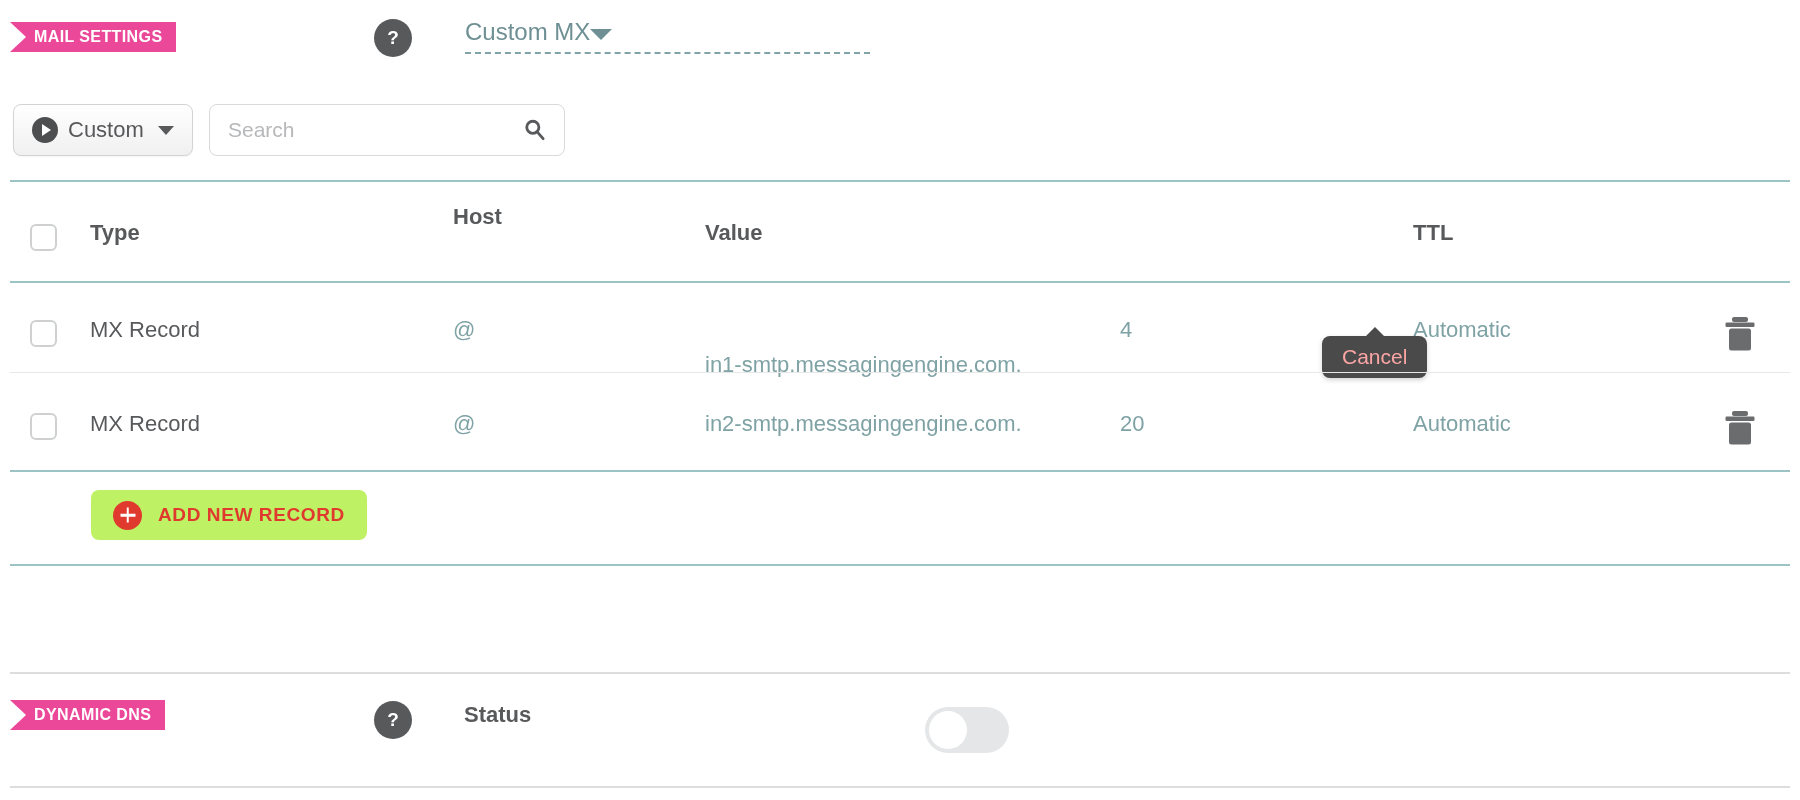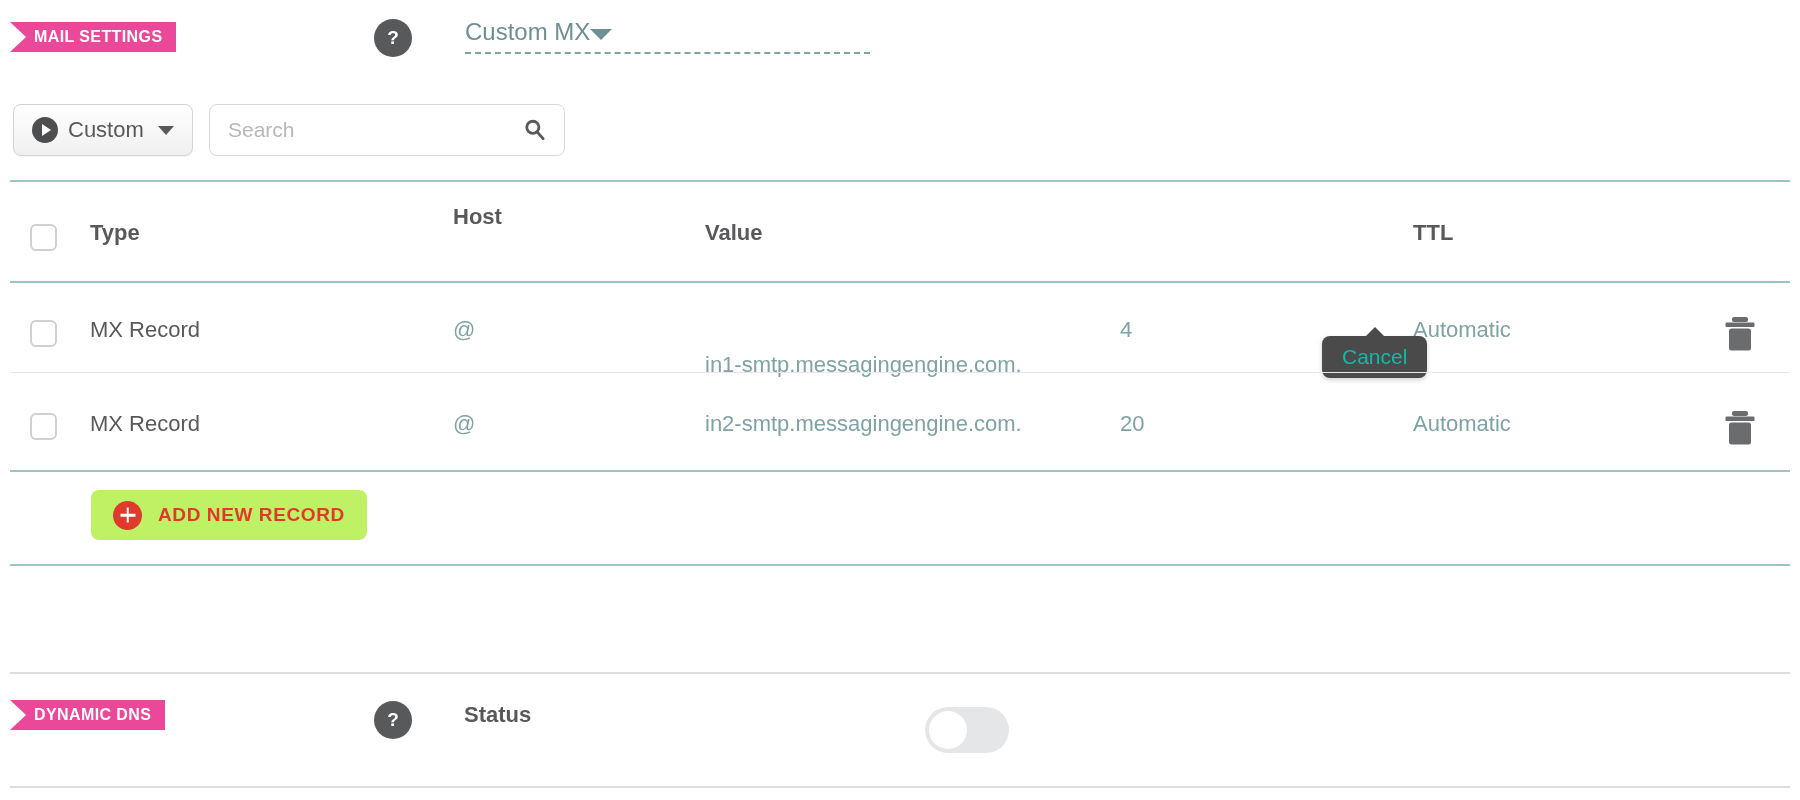--- a/index.html
+++ b/index.html
@@ -200,21 +200,21 @@
   .trash-btn {
     position: absolute;
     width: 34px; height: 36px;
     cursor: pointer;
   }
 
   
   .tooltip {
     position: absolute;
     background: #4a4a4a;
-    color: #14b8a6;
+    color: #fca5a5;
     border-radius: 8px;
     font-size: 21px;
     padding: 9px 20px;
     white-space: nowrap;
     box-shadow: 0 2px 5px rgba(0,0,0,0.18);
   }
   .tooltip::after {
     content: "";
     position: absolute;
     top: -9px;

